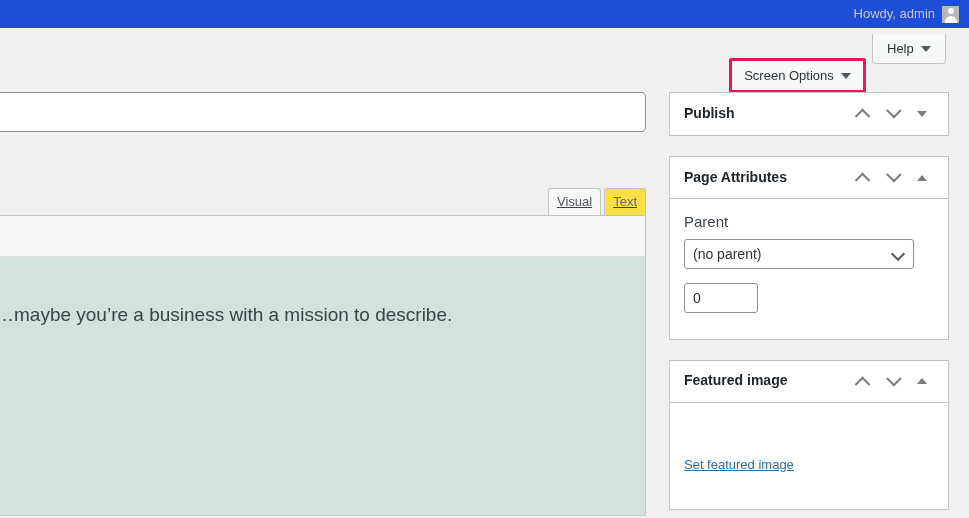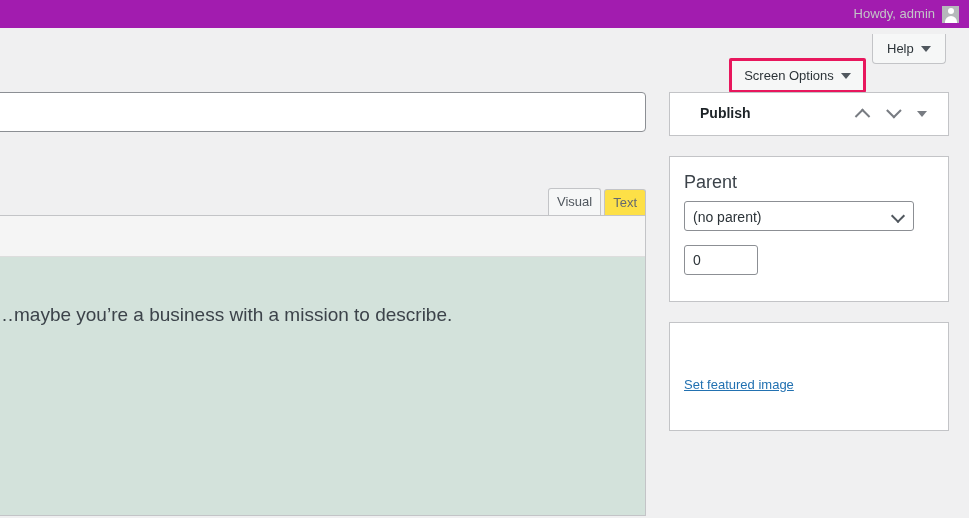--- a/index.html
+++ b/index.html
@@ -17,21 +17,21 @@
     color: #3c434a;
     position: relative;
   }
 
   
   #adminbar {
     position: absolute;
     top: 0; left: 0;
     width: 969px;
     height: 28px;
-    background: #a21caf;
+    background: #1d4ed8;
     display: flex;
     align-items: center;
     justify-content: flex-end;
   }
   #adminbar .howdy {
     display: flex;
     align-items: center;
     gap: 7px;
     padding-right: 10px;
     color: #c3c4c7;
@@ -150,22 +150,22 @@
     left: 0;
     top: 96px;
     width: 682px;
   }
 
   #editor-tabs {
     position: absolute;
     right: 0;
     top: 0;
     display: flex;
-    align-items: flex-end;
     gap: 3px;
+    text-decoration: underline;
   }
   .wp-switch-editor {
     background: #fde047;
     color: #646970;
     border: 1px solid #c3c4c7;
     border-bottom: none;
     border-radius: 3px 3px 0 0;
     font-size: 13px;
     line-height: 19px;
     height: 27px;
@@ -236,21 +236,21 @@
     border-bottom: 1px solid transparent;
   }
   .postbox.opened .postbox-header {
     border-bottom: 1px solid #c3c4c7;
   }
   .postbox-header h2 {
     font-size: 14px;
     font-weight: 600;
     color: #1d2327;
     line-height: 1.4;
-    margin: 16px;
+    margin: 0;
     padding: 0;
   }
   .handle-actions {
     display: flex;
     align-items: center;
     gap: 2px;
   }
   .handle-btn {
     width: 28px;
     height: 28px;
@@ -279,21 +279,21 @@
   }
   .tri.down { border-top: 6px solid #787c82; }
   .tri.up { border-bottom: 6px solid #787c82; }
 
   .inside {
     padding: 12px 14px 14px;
   }
 
   .field-label {
     display: block;
-    font-size: 18px;
+    font-size: 15px;
     color: #3c434a;
     line-height: 1.5;
     margin-bottom: 5px;
   }
 
   select.parent-select {
     width: 230px;
     height: 30px;
     padding: 1px 26px 0 8px;
     font-size: 14px;
@@ -418,32 +418,60 @@
           <span class="chev down"></span>
         </button>
         <button class="handle-btn">
           <span class="tri down"></span>
         </button>
       </div>
     </div>
   </div>
 
   <div class="postbox opened" id="page-attributes-box">
+    <div class="postbox-header">
+      <h2>Page Attributes</h2>
+      <div class="handle-actions">
+        <button class="handle-btn">
+          <span class="chev up"></span>
+        </button>
+        <button class="handle-btn">
+          <span class="chev down"></span>
+        </button>
+        <button class="handle-btn">
+          <span class="tri up"></span>
+        </button>
+      </div>
+    </div>
     <div class="inside">
       <label class="field-label">Parent</label>
       <span class="select-wrap">
         <select class="parent-select">
           <option>(no parent)</option>
         </select>
       </span>
 
       <input class="order-input" type="text" value="0" style="">
 
     </div>
   </div>
 
   <div class="postbox opened" id="featured-image-box">
+    <div class="postbox-header">
+      <h2>Featured image</h2>
+      <div class="handle-actions">
+        <button class="handle-btn">
+          <span class="chev up"></span>
+        </button>
+        <button class="handle-btn">
+          <span class="chev down"></span>
+        </button>
+        <button class="handle-btn">
+          <span class="tri up"></span>
+        </button>
+      </div>
+    </div>
     <div class="inside">
       <a href="#" class="featured-link">Set featured image</a>
     </div>
   </div>
 
 </div>
 
 </body></html>

